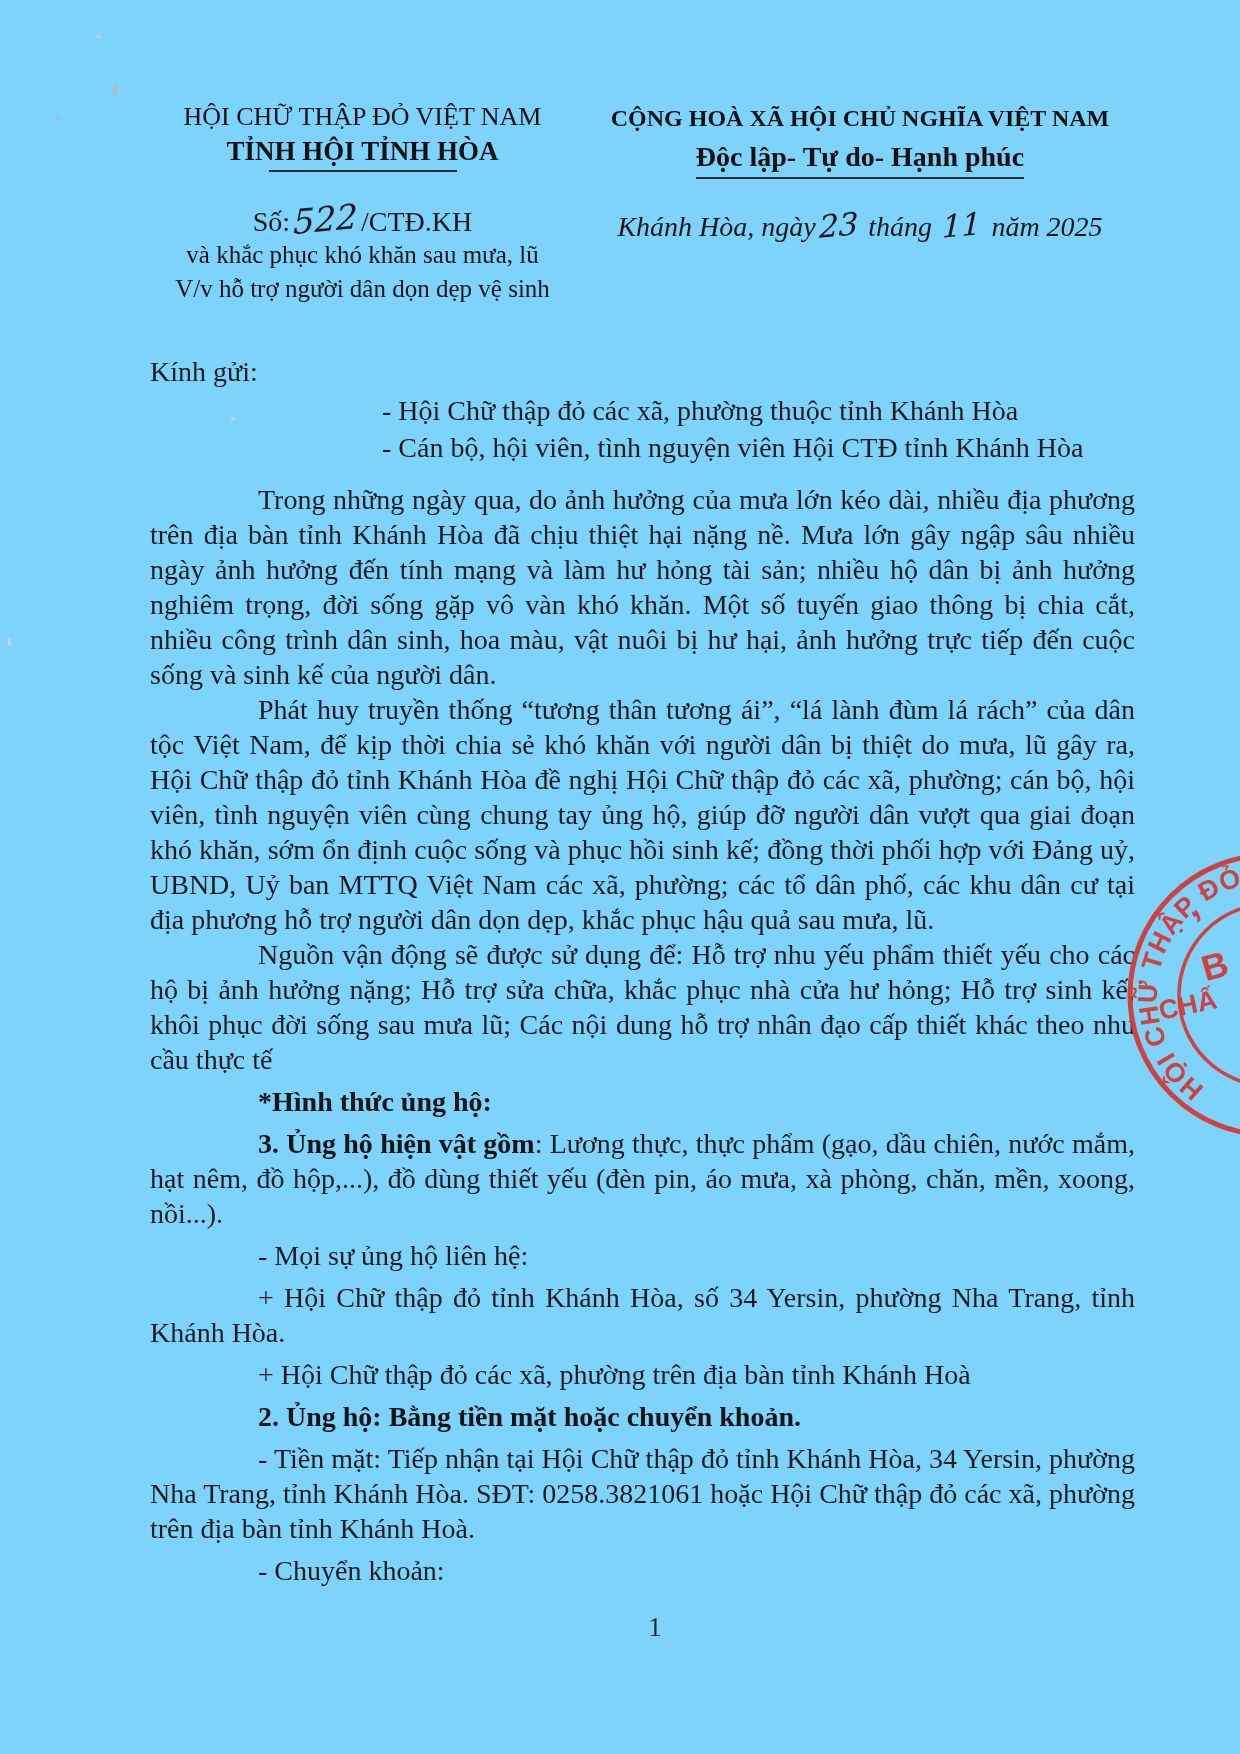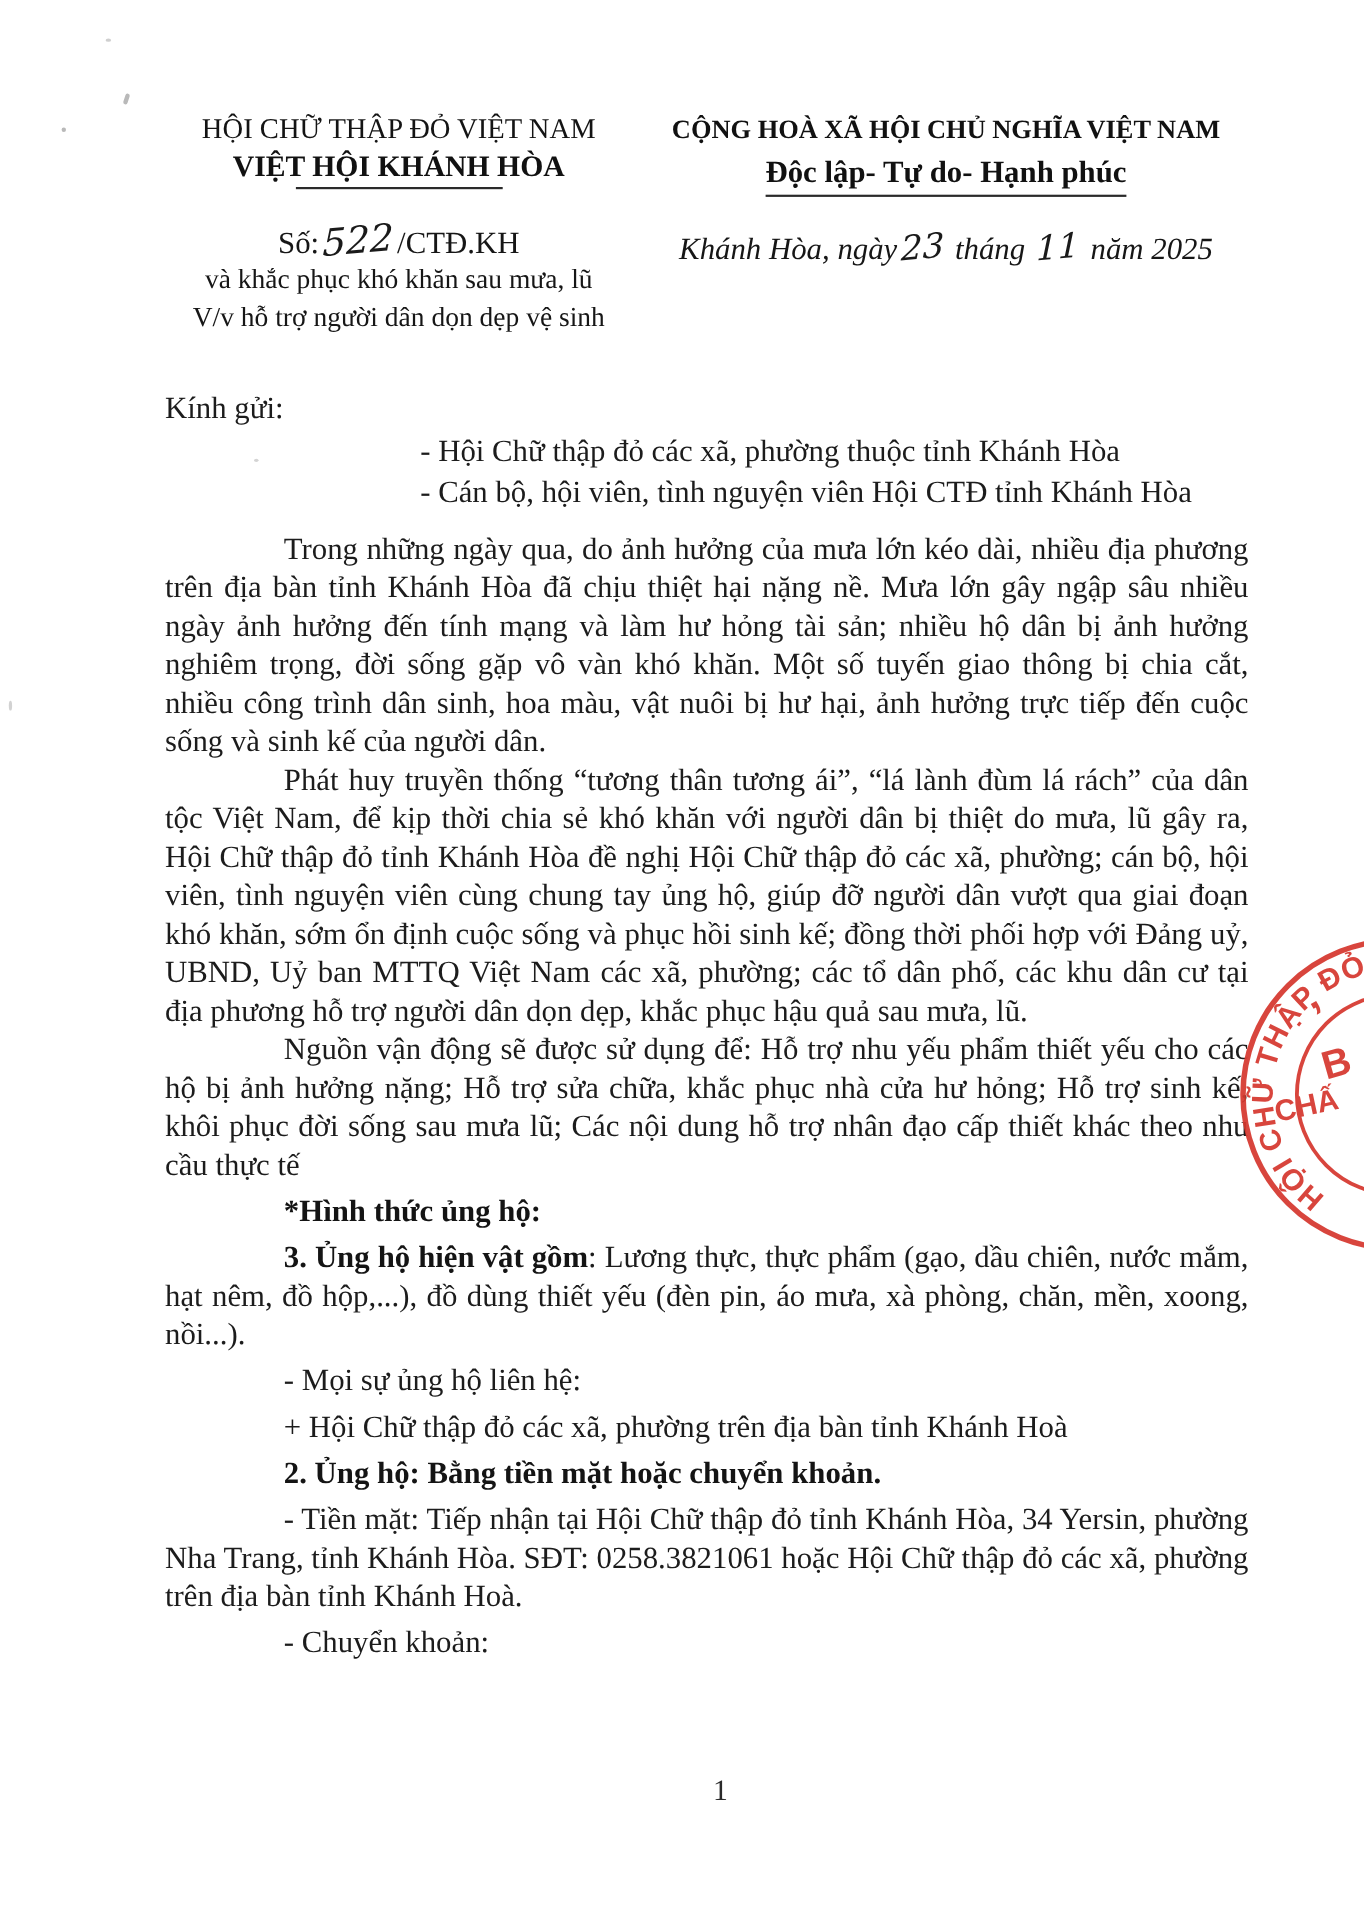--- a/index.html
+++ b/index.html
@@ -2,21 +2,21 @@
 <html><head>
 <meta charset="utf-8">
 <style>
   * { box-sizing: border-box; }
   html, body { margin: 0; padding: 0; background: #e8e8e8; }
   .page {
     position: relative;
     width: 1240px;
     height: 1754px;
     margin: 0 auto;
-    background: #ffffff;
+    background: #7dd3fc;
     overflow: hidden;
     color: #1e1e1e;
     font-family: "Liberation Serif", serif;
   }
 
   
   .header { display: flex; margin: 100px 0 0 150px; width: 995px; }
   .col-left { width: 425px; text-align: center; }
   .col-right { flex: 1; text-align: center; }
 
@@ -91,21 +91,21 @@
 
   <div class="artifact a1"></div>
   <div class="artifact a2"></div>
   <div class="artifact a3"></div>
   <div class="artifact a4"></div>
   <div class="artifact a5"></div>
 
   <div class="header">
     <div class="col-left">
       <div class="org-line1">HỘI CHỮ THẬP ĐỎ VIỆT NAM</div>
-      <div class="org-line2">VIỆT HỘI KHÁNH HÒA</div>
+      <div class="org-line2">TỈNH HỘI TỈNH HÒA</div>
       <div class="uline-left"></div>
       <div class="so-line">
         <span>Số:</span><span class="hand">522</span><span>/CTĐ.KH</span>
       </div>
       <div class="subject-line">và khắc phục khó khăn sau mưa, lũ</div>
       <div class="subject-line">V/v hỗ trợ người dân dọn dẹp vệ sinh</div>
     </div>
     <div class="col-right">
       <div class="nat-line1">CỘNG HOÀ XÃ HỘI CHỦ NGHĨA VIỆT NAM</div>
       <div class="nat-line2">
@@ -123,20 +123,21 @@
     <div class="recipient-line">- Cán bộ, hội viên, tình nguyện viên Hội CTĐ tỉnh Khánh Hòa</div>
   </div>
 
   <div class="body-text">
     <p>Trong những ngày qua, do ảnh hưởng của mưa lớn kéo dài, nhiều địa phương trên địa bàn tỉnh Khánh Hòa đã chịu thiệt hại nặng nề. Mưa lớn gây ngập sâu nhiều ngày ảnh hưởng đến tính mạng và làm hư hỏng tài sản; nhiều hộ dân bị ảnh hưởng nghiêm trọng, đời sống gặp vô vàn khó khăn. Một số tuyến giao thông bị chia cắt, nhiều công trình dân sinh, hoa màu, vật nuôi bị hư hại, ảnh hưởng trực tiếp đến cuộc sống và sinh kế của người dân.</p>
     <p>Phát huy truyền thống “tương thân tương ái”, “lá lành đùm lá rách” của dân tộc Việt Nam, để kịp thời chia sẻ khó khăn với người dân bị thiệt do mưa, lũ gây ra, Hội Chữ thập đỏ tỉnh Khánh Hòa đề nghị Hội Chữ thập đỏ các xã, phường; cán bộ, hội viên, tình nguyện viên cùng chung tay ủng hộ, giúp đỡ người dân vượt qua giai đoạn khó khăn, sớm ổn định cuộc sống và phục hồi sinh kế; đồng thời phối hợp với Đảng uỷ, UBND, Uỷ ban MTTQ Việt Nam các xã, phường; các tổ dân phố, các khu dân cư tại địa phương hỗ trợ người dân dọn dẹp, khắc phục hậu quả sau mưa, lũ.</p>
     <p>Nguồn vận động sẽ được sử dụng để: Hỗ trợ nhu yếu phẩm thiết yếu cho các hộ bị ảnh hưởng nặng; Hỗ trợ sửa chữa, khắc phục nhà cửa hư hỏng; Hỗ trợ sinh kế, khôi phục đời sống sau mưa lũ; Các nội dung hỗ trợ nhân đạo cấp thiết khác theo nhu cầu thực tế</p>
     <p class="bold spaced">*Hình thức ủng hộ:</p>
     <p class="spaced"><span class="bold">3. Ủng hộ hiện vật gồm</span><span>: Lương thực, thực phẩm (gạo, dầu chiên, nước mắm, hạt nêm, đồ hộp,...), đồ dùng thiết yếu (đèn pin, áo mưa, xà phòng, chăn, mền, xoong, nồi...).</span></p>
     <p class="spaced">- Mọi sự ủng hộ liên hệ:</p>
+    <p class="spaced">+ Hội Chữ thập đỏ tỉnh Khánh Hòa, số 34 Yersin, phường Nha Trang, tỉnh Khánh Hòa.</p>
     <p class="spaced">+ Hội Chữ thập đỏ các xã, phường trên địa bàn tỉnh Khánh Hoà</p>
     <p class="bold spaced">2. Ủng hộ: Bằng tiền mặt hoặc chuyển khoản.</p>
     <p class="spaced">- Tiền mặt: Tiếp nhận tại Hội Chữ thập đỏ tỉnh Khánh Hòa, 34 Yersin, phường Nha Trang, tỉnh Khánh Hòa. SĐT: 0258.3821061 hoặc Hội Chữ thập đỏ các xã, phường trên địa bàn tỉnh Khánh Hoà.</p>
     <p class="spaced">- Chuyển khoản:</p>
   </div>
 
   <svg class="stamp-svg" viewBox="0 0 177 360" xmlns="http://www.w3.org/2000/svg">
     <g fill="none" stroke="#d6382f">
       <circle cx="207" cy="175" r="140" stroke-width="5"></circle>
       <circle cx="207" cy="175" r="91" stroke-width="3.5"></circle>

